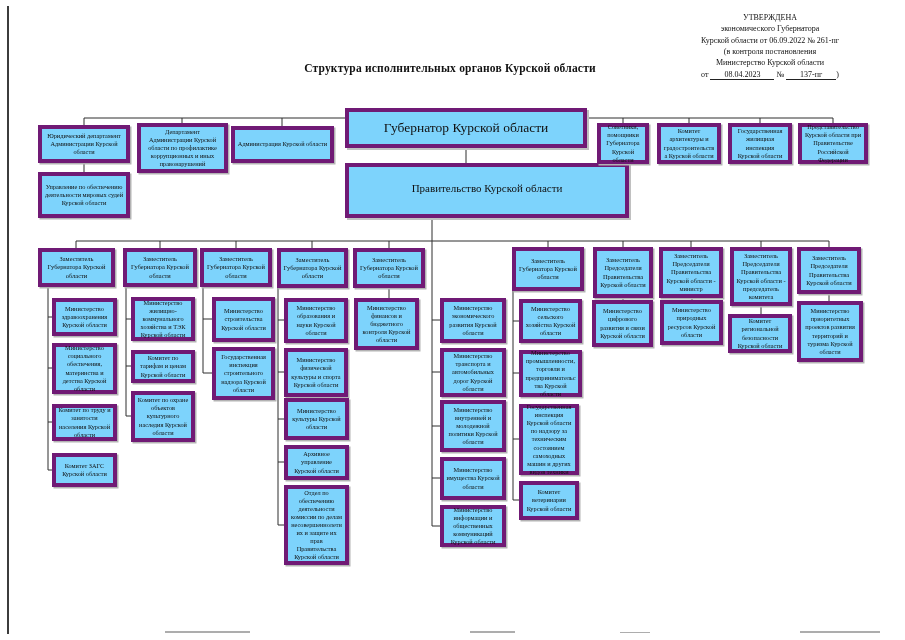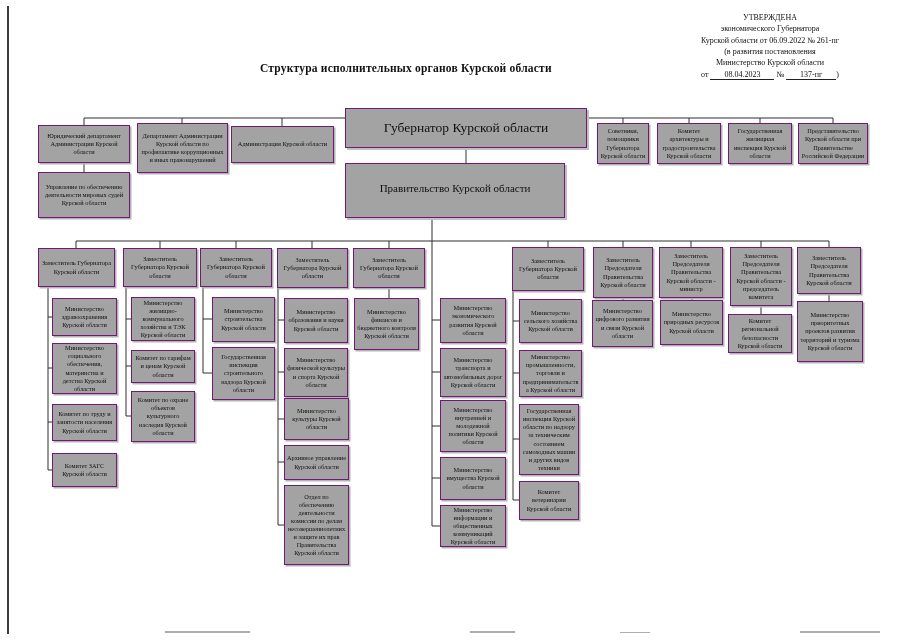--- a/index.html
+++ b/index.html
@@ -3,28 +3,28 @@
 <meta charset="utf-8">
 <style>
   html,body{margin:0;padding:0;background:#e8e8e8;}
   .page{
     position:relative;width:905px;height:640px;background:#ffffff;
     font-family:"Liberation Serif","DejaVu Serif",serif;color:#111;
     overflow:hidden;margin:0 auto;
   }
   .abs{position:absolute;}
   .title{
-    font-weight:bold;font-size:11.5px;letter-spacing:.2px;font-family:Liberation Serif, serif;
+    font-weight:bold;font-size:11.5px;text-align:center;letter-spacing:.2px;font-family:Liberation Serif, serif;
   }
   .approval{
     font-size:8px;text-align:center;line-height:1.42;
   }
   .approval .uline{border-bottom:1px solid #222;padding:0 14px;}
   .box{
-    position:absolute;border:1px solid #701a75;background:#a3a3a3;
+    position:absolute;border:4px solid #701a75;background:#7dd3fc;
     display:flex;align-items:center;justify-content:center;
     text-align:center;font-size:6.3px;line-height:1.28;
     padding:1px 2px;box-sizing:border-box;
     box-shadow:1.5px 1.5px 0 #b3b3b3;
     word-break:break-word;
   }
   .box-governor{font-size:13.5px;box-shadow:2px 2px 0 #c0c0c0;}
   .box-government{flex-direction:column;padding:4px 8px;box-shadow:2px 2px 0 #c0c0c0;}
   .gov-title{font-size:11px;margin-bottom:5px;}
   .gov-sub{font-size:8.5px;line-height:1.3;}
@@ -118,33 +118,33 @@
         <path d="M829,294 V301"></path>
     </g>
   </svg>
 
   <div class="abs title" style="left:260px;top:62px;width:380px;">Структура исполнительных органов Курской области</div>
 
   <div class="abs approval" style="left:645px;top:12px;width:250px;">
     <div>УТВЕРЖДЕНА</div>
     <div>экономического Губернатора</div>
     <div>Курской области от 06.09.2022 № 261-пг</div>
-    <div>(в развития постановления</div>
+    <div>(в контроля постановления</div>
     <div>Министерство Курской области</div>
     <div>
       <span>от</span>
       <span class="uline">08.04.2023</span>
       <span>№</span>
       <span class="uline">137-пг</span><span>)</span>
     </div>
   </div>
 
   <div class="box box-governor" style="left:345px;top:108px;width:242px;height:40px;">Губернатор Курской области</div>
 
-  <div class="box box-government" style="left:345px;top:163px;width:220px;height:55px;">
+  <div class="box box-government" style="left:345px;top:163px;width:284px;height:55px;">
     <div class="gov-title">Правительство Курской области</div>
   </div>
 
   <div class="box" style="left:38px;top:125px;width:92px;height:38px;">Юридический департамент Администрации Курской области</div>
   <div class="box" style="left:38px;top:172px;width:92px;height:46px;">Управление по обеспечению деятельности мировых судей Курской области</div>
   <div class="box" style="left:137px;top:123px;width:91px;height:50px;">Департамент Администрации Курской области по профилактике коррупционных и иных правонарушений</div>
   <div class="box" style="left:231px;top:126px;width:103px;height:37px;">Администрация Курской области</div>
 
   <div class="box" style="left:597px;top:123px;width:52px;height:41px;">Советники, помощники Губернатора Курской области</div>
   <div class="box" style="left:657px;top:123px;width:64px;height:41px;">Комитет архитектуры и градостроительства Курской области</div>

